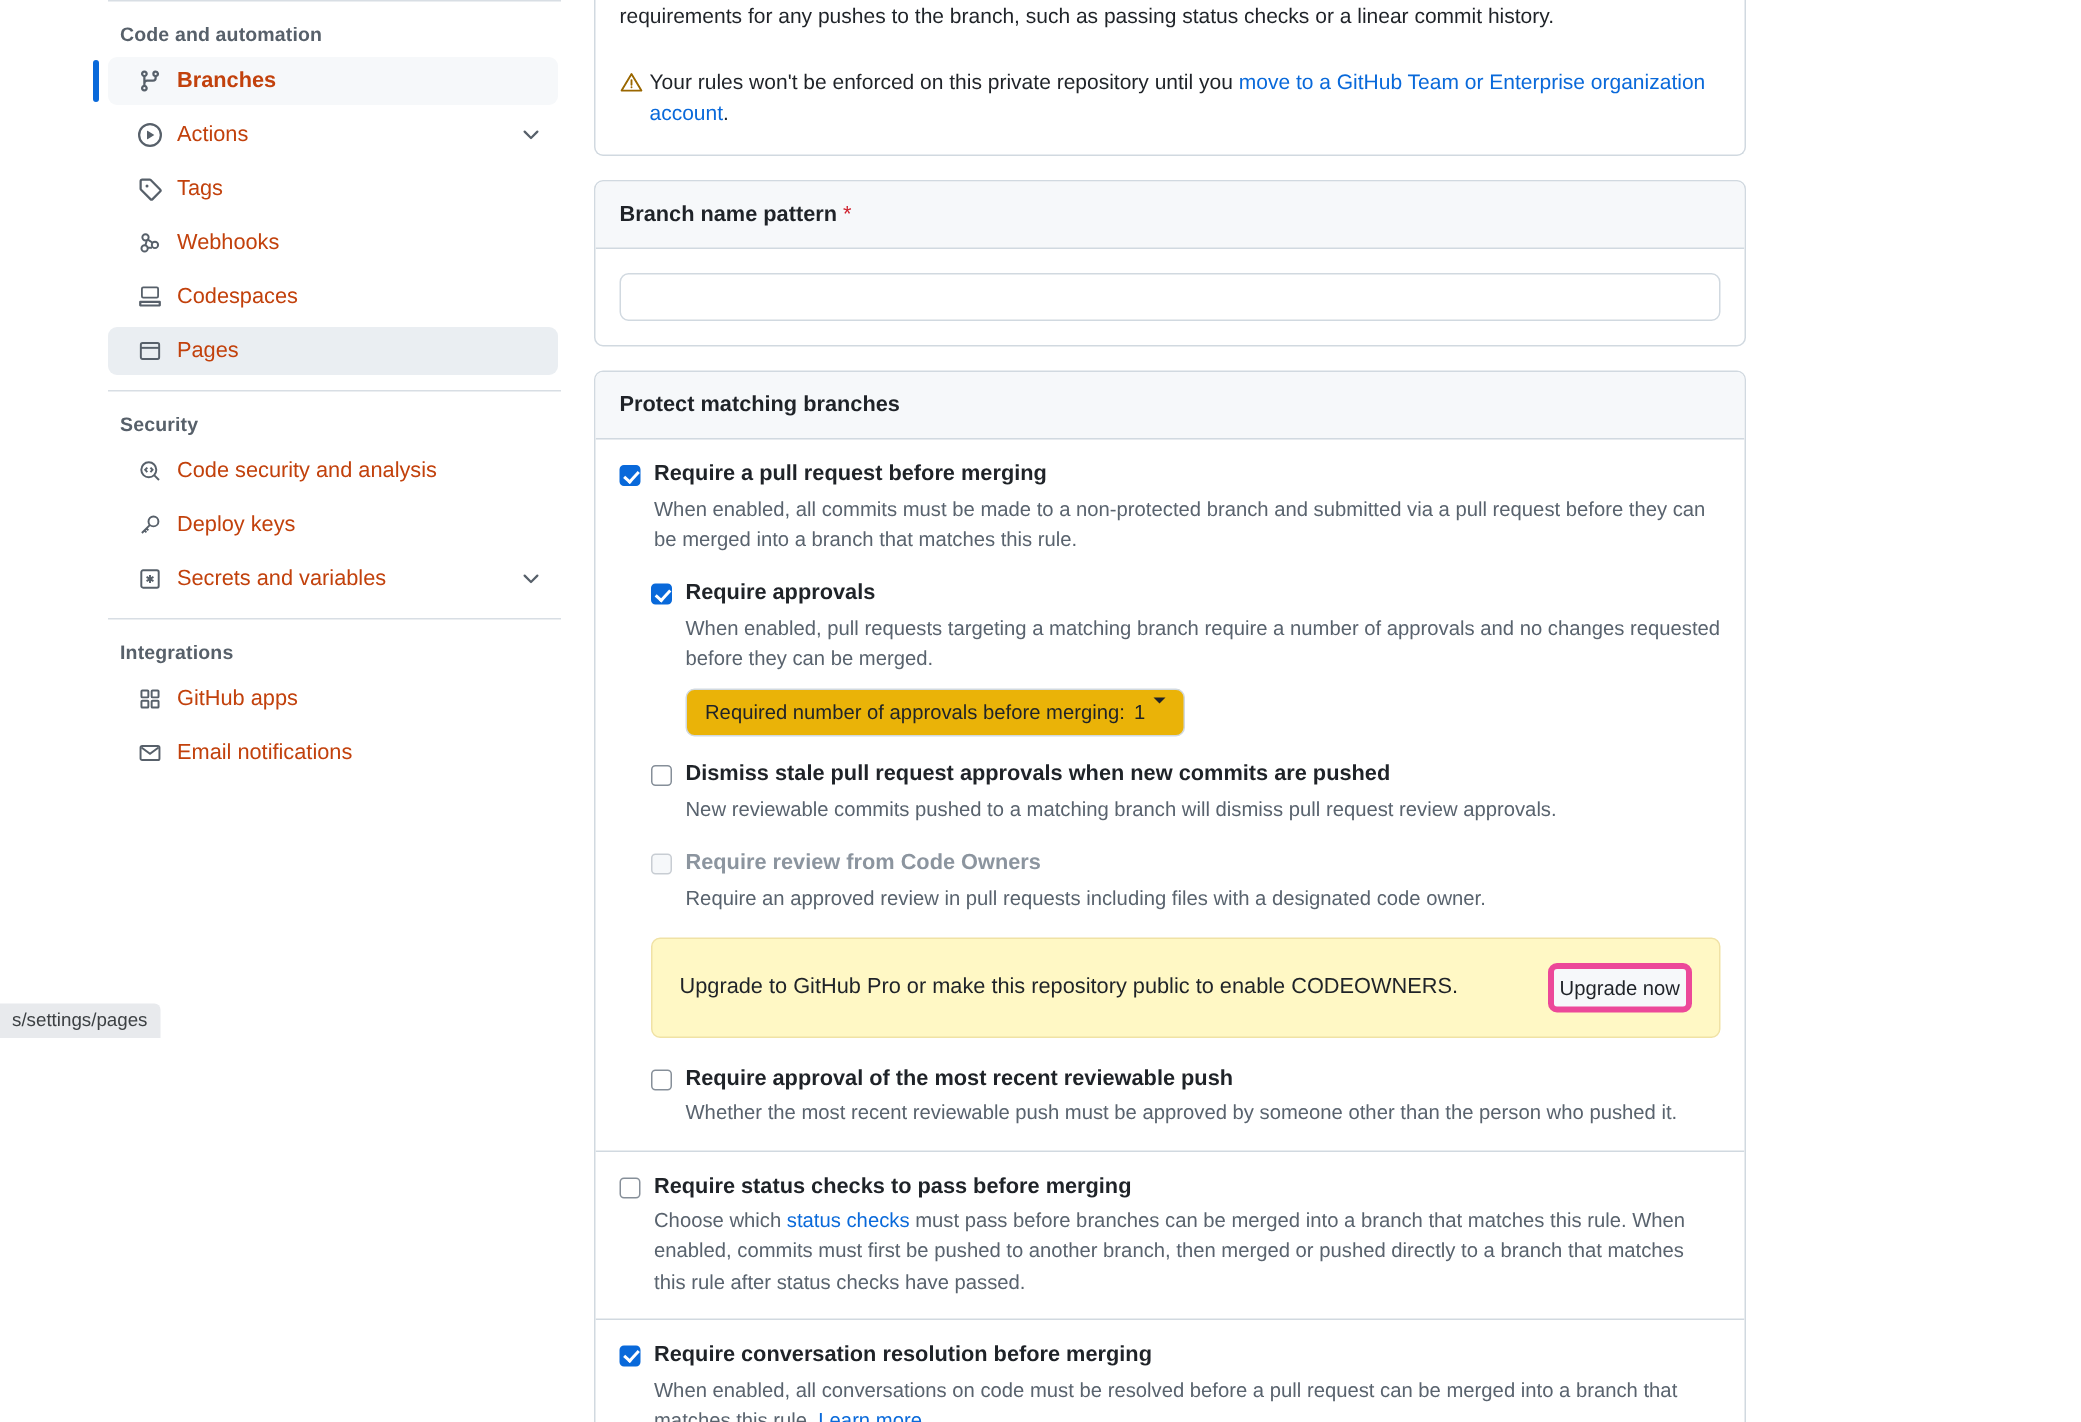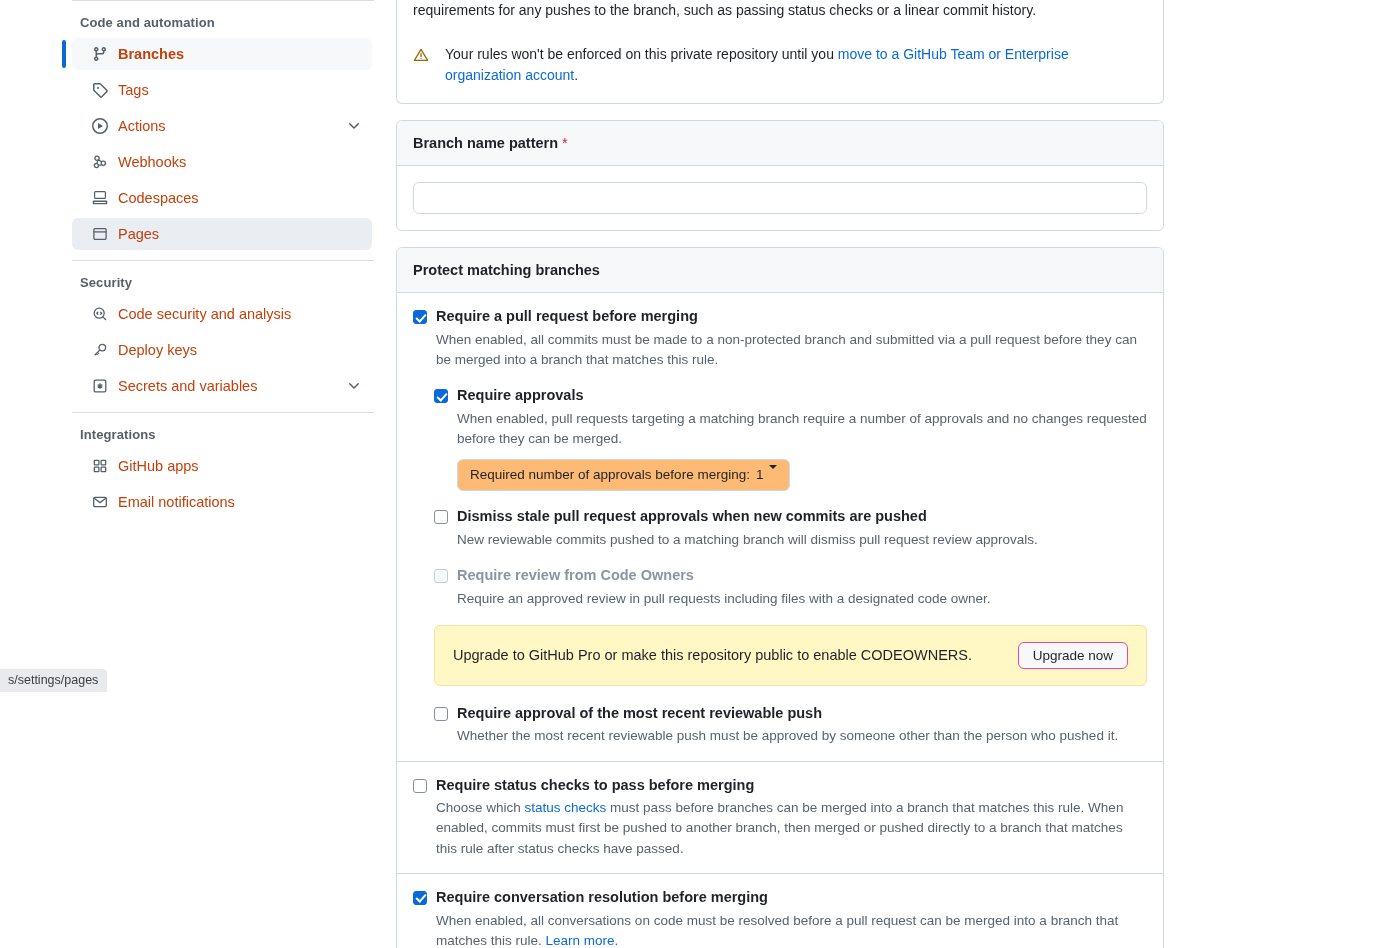--- a/index.html
+++ b/index.html
@@ -93,21 +93,21 @@
     padding: 0 16px 16px 16px;
   }
   .intro-text {
     font-size: 14px;
     color: #1f2328;
     line-height: 1.55;
     padding-top: 0;
   }
   .warn-row {
     display: flex;
-    gap: 16px;
+    gap: 4px;
     margin-top: 22px;
     font-size: 14px;
     line-height: 1.55;
     color: #1f2328;
   }
   .warn-ico { flex: 0 0 16px; margin-top: 3px; color: #9a6700; }
   a.lnk { color: #0969da; text-decoration: none; cursor: pointer; }
 
   .text-input {
     width: 100%;
@@ -181,21 +181,21 @@
   .nested { margin-left: 21px; }
 
   .select-btn {
     display: inline-flex;
     align-items: flex-start;
     gap: 6px;
     margin-top: 10px;
     padding: 5px 12px;
     border: 1px solid #d1d9e0;
     border-radius: 6px;
-    background: #fdba74;
+    background: #eab308;
     font-size: 13.5px;
     color: #1f2328;
     font-family: "Liberation Sans", sans-serif;
     cursor: pointer;
     line-height: 20px;
   }
   .caret {
     width: 0; height: 0;
     border-left: 4px solid transparent;
     border-right: 4px solid transparent;
@@ -208,24 +208,24 @@
     border: 1px solid #f0e2a5;
     border-radius: 6px;
     padding: 16px 18px;
     display: flex;
     align-items: center;
     justify-content: space-between;
     gap: 32px;
   }
   .upgrade-banner .msg { font-size: 14.5px; color: #1f2328; }
   .btn {
-    border: 1px solid #ec4899;
+    border: 4px solid #ec4899;
     border-radius: 6px;
     background: #f6f8fa;
-    padding: 5px 14px;
+    padding: 5px 4px;
     font-size: 13.5px;
     font-family: "Liberation Sans", sans-serif;
     color: #1f2328;
     cursor: pointer;
     white-space: nowrap;
   }
 
   
   .status-url {
     position: absolute;
@@ -255,38 +255,38 @@
         <svg width="16" height="16" viewBox="0 0 16 16" fill="currentColor">
             <path d="M9.5 3.25a2.25 2.25 0 1 1 3 2.122V6A2.5 2.5 0 0 1 10 8.5H6a1 1 0 0 0-1 1v1.128a2.251 2.251 0 1 1-1.5 0V5.372a2.25 2.25 0 1 1 1.5 0v1.836A2.493 2.493 0 0 1 6 7h4a1 1 0 0 0 1-1v-.628A2.25 2.25 0 0 1 9.5 3.25Zm-6 0a.75.75 0 1 0 1.5 0 .75.75 0 0 0-1.5 0Zm8.25-.75a.75.75 0 1 0 0 1.5.75.75 0 0 0 0-1.5ZM4.25 12a.75.75 0 1 0 0 1.5.75.75 0 0 0 0-1.5Z"></path>
           </svg>
       </span>
       <span class="lbl">Branches</span>
     </div>
 
     <div class="side-item">
       <span class="ico">
         <svg width="16" height="16" viewBox="0 0 16 16" fill="currentColor">
-            <path d="M1 7.775V2.75C1 1.784 1.784 1 2.75 1h5.025c.464 0 .91.184 1.238.513l6.25 6.25a1.75 1.75 0 0 1 0 2.474l-5.026 5.026a1.75 1.75 0 0 1-2.474 0l-6.25-6.25A1.752 1.752 0 0 1 1 7.775Zm1.5 0c0 .066.026.13.073.177l6.25 6.25a.25.25 0 0 0 .354 0l5.025-5.025a.25.25 0 0 0 0-.354l-6.25-6.25a.25.25 0 0 0-.177-.073H2.75a.25.25 0 0 0-.25.25ZM6 5a1 1 0 1 1 0 2 1 1 0 0 1 0-2Z"></path>
-          </svg>
-      </span>
-      <span class="lbl">Tags</span>
-    </div>
-
-    <div class="side-item">
-      <span class="ico">
-        <svg width="16" height="16" viewBox="0 0 16 16" fill="currentColor">
             <path d="M8 0a8 8 0 1 1 0 16A8 8 0 0 1 8 0ZM1.5 8a6.5 6.5 0 1 0 13 0 6.5 6.5 0 0 0-13 0Zm4.879-2.773 4.264 2.559a.25.25 0 0 1 0 .428l-4.264 2.559A.25.25 0 0 1 6 10.559V5.442a.25.25 0 0 1 .379-.215Z"></path>
           </svg>
       </span>
       <span class="lbl">Actions</span>
       <span class="chev">
         <svg width="16" height="16" viewBox="0 0 16 16" fill="currentColor">
             <path d="M12.78 5.22a.749.749 0 0 1 0 1.06l-4.25 4.25a.749.749 0 0 1-1.06 0L3.22 6.28a.749.749 0 1 1 1.06-1.06L8 8.939l3.72-3.719a.749.749 0 0 1 1.06 0Z"></path>
           </svg>
       </span>
+    </div>
+
+    <div class="side-item">
+      <span class="ico">
+        <svg width="16" height="16" viewBox="0 0 16 16" fill="currentColor">
+            <path d="M1 7.775V2.75C1 1.784 1.784 1 2.75 1h5.025c.464 0 .91.184 1.238.513l6.25 6.25a1.75 1.75 0 0 1 0 2.474l-5.026 5.026a1.75 1.75 0 0 1-2.474 0l-6.25-6.25A1.752 1.752 0 0 1 1 7.775Zm1.5 0c0 .066.026.13.073.177l6.25 6.25a.25.25 0 0 0 .354 0l5.025-5.025a.25.25 0 0 0 0-.354l-6.25-6.25a.25.25 0 0 0-.177-.073H2.75a.25.25 0 0 0-.25.25ZM6 5a1 1 0 1 1 0 2 1 1 0 0 1 0-2Z"></path>
+          </svg>
+      </span>
+      <span class="lbl">Tags</span>
     </div>
 
     <div class="side-item">
       <span class="ico">
         <svg width="16" height="16" viewBox="0 0 16 16" fill="none" stroke="currentColor" stroke-width="1.3">
             <circle cx="5" cy="4.2" r="2.1"></circle>
             <circle cx="11.3" cy="9.3" r="2.1"></circle>
             <circle cx="4.4" cy="11.6" r="2.1"></circle>
             <path d="M6.4 5.6 9.9 8M9.3 11.2H6.5M5.9 6.1 4.9 9.6"></path>
           </svg>

